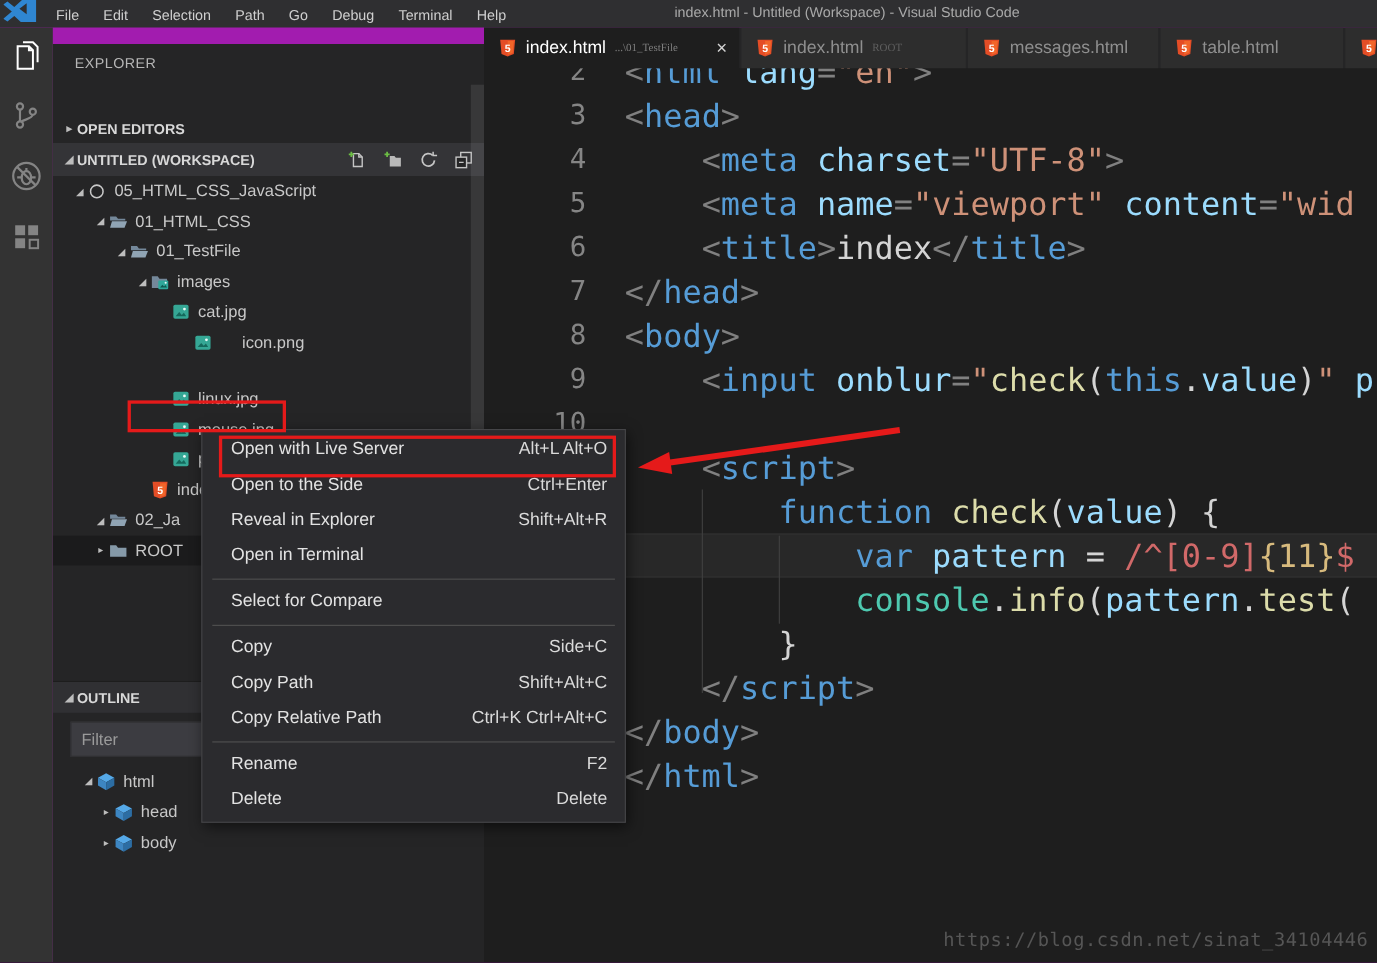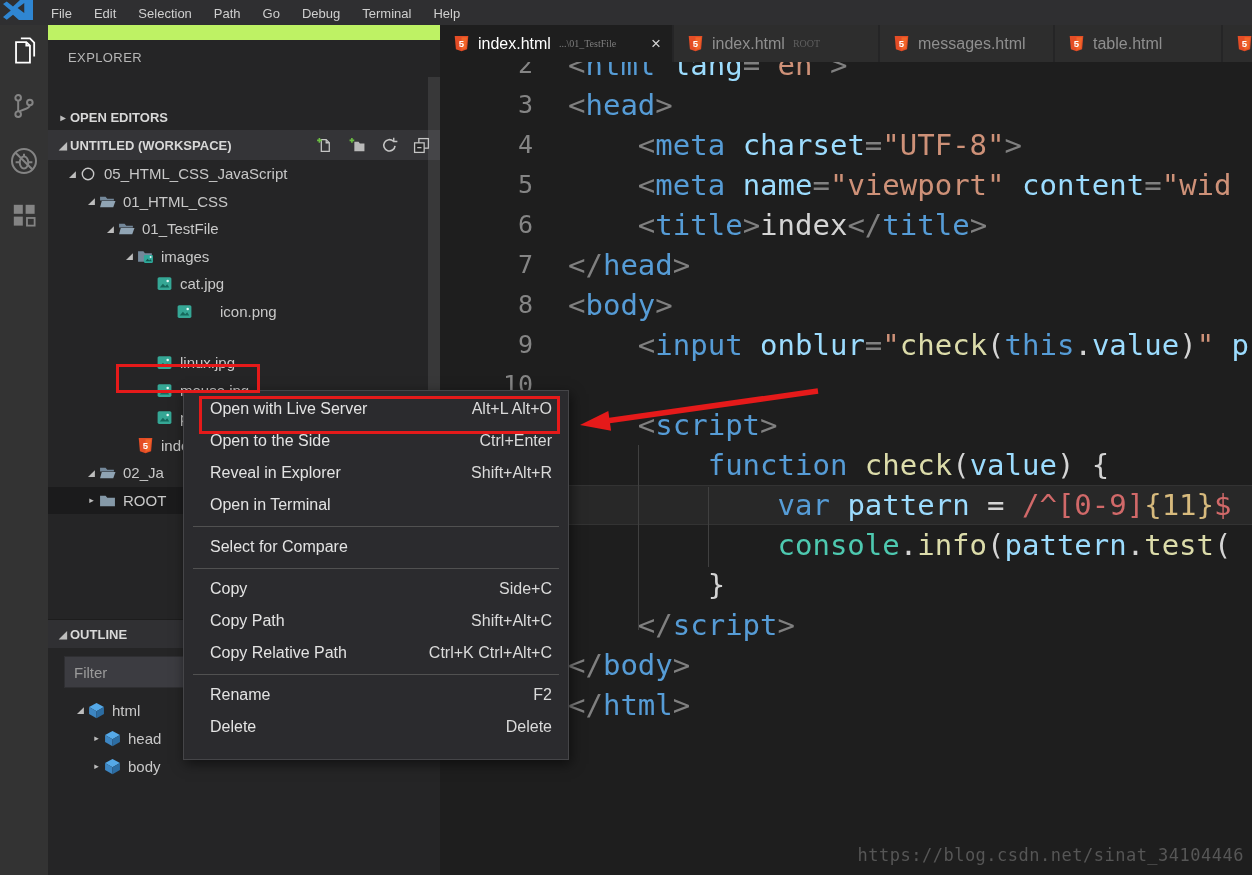--- a/index.html
+++ b/index.html
@@ -1,17 +1,17 @@
 <!DOCTYPE html>
 <html><head>
 <meta charset="utf-8">
 <style>
   html,body{margin:0;padding:0;background:#141414;}
   *{box-sizing:border-box;}
-  .app{position:relative;width:1252px;height:875px;overflow:hidden;background:#bef264;
+  .app{position:relative;width:1252px;height:875px;overflow:hidden;background:#a21caf;
        font-family:"Liberation Sans",sans-serif;color:#cccccc;}
   
   .titlebar{position:absolute;left:0;top:0;width:1252px;height:25px;background:#2f2f31;z-index:6;}
   .logo{position:absolute;left:3px;top:-4px;}
   .menus{position:absolute;left:40px;top:0;height:25px;display:flex;align-items:center;}
   .menu-item{padding:0 11px;font-size:13px;color:#cfcfcf;height:25px;line-height:27px;}
   .wintitle{position:absolute;left:480px;top:0;width:580px;height:25px;line-height:22px;
             text-align:center;font-size:13px;color:#a9a9a9;white-space:nowrap;}
   
   .activitybar{position:absolute;left:0;top:25px;width:48px;height:850px;background:#333333;z-index:4;}
@@ -59,21 +59,21 @@
   .code{position:absolute;left:128px;top:20px;white-space:pre;
         font-family:"DejaVu Sans Mono",monospace;font-size:29px;}
   .code div{height:40px;line-height:40px;}
   .c-p{color:#808080}.c-t{color:#569cd6}.c-a{color:#9cdcfe}.c-s{color:#ce9178}
   .c-x{color:#d4d4d4}.c-k{color:#569cd6}.c-f{color:#dcdcaa}.c-r{color:#d16969}
   .c-q{color:#d7ba7d}.c-o{color:#4ec9b0}
   .watermark{position:absolute;right:8px;bottom:10px;font-family:"DejaVu Sans Mono",monospace;
              font-size:17px;color:#565656;letter-spacing:.5px;}
   
   .ctxmenu{position:absolute;left:183px;top:390px;width:386px;background:#2b2b2e;border:1px solid #454548;
-           box-shadow:2px 4px 12px rgba(0,0,0,.55);z-index:20;padding:2px 0 16px 0;}
+           box-shadow:2px 4px 12px rgba(0,0,0,.55);z-index:20;padding:2px 0 4px 0;}
   .cm-item{height:32px;display:flex;align-items:center;padding:0 16px 0 26px;font-size:16px;color:#e3e3e3;}
   .cm-label{white-space:nowrap;}
   .cm-short{margin-left:auto;white-space:nowrap;color:#dadada;}
   .cm-sep{height:1px;background:#515151;margin:5px 9px 4px 9px;}
   
   .anno-box{position:absolute;border:3px solid #e51a1a;z-index:30;}
   .box1{left:116px;top:364px;width:144px;height:29px;}
   .box2{left:199px;top:396px;width:361px;height:38px;}
   .anno-arrow{position:absolute;left:560px;top:378px;z-index:30;}
 </style>
@@ -91,20 +91,21 @@
     <nav class="menus" id="menubar">
         <span class="menu-item">File</span>
         <span class="menu-item">Edit</span>
         <span class="menu-item">Selection</span>
         <span class="menu-item">Path</span>
         <span class="menu-item">Go</span>
         <span class="menu-item">Debug</span>
         <span class="menu-item">Terminal</span>
         <span class="menu-item">Help</span>
       </nav>
+    <div class="wintitle">index.html - Untitled (Workspace) - Visual Studio Code</div>
   </div>
 
   <div class="activitybar" id="activitybar">
       <div class="ab-item active">
         <span><svg viewBox="0 0 24 24" width="29" height="29" fill="none" stroke="#ffffff" stroke-width="1.5">
             <path d="M9 2h7.5L20 5.5V17"></path>
             <path d="M13.5 5H5v17h11.5V8z"></path>
             <path d="M13.5 5v3H16.5"></path>
           </svg></span>
       </div>

